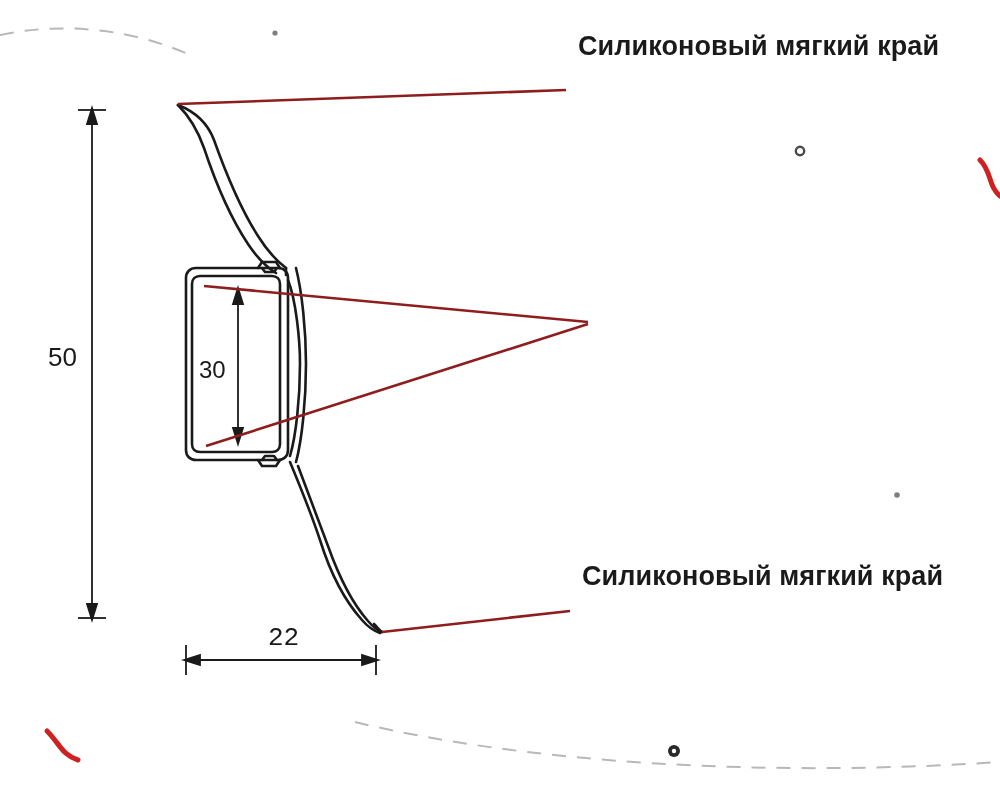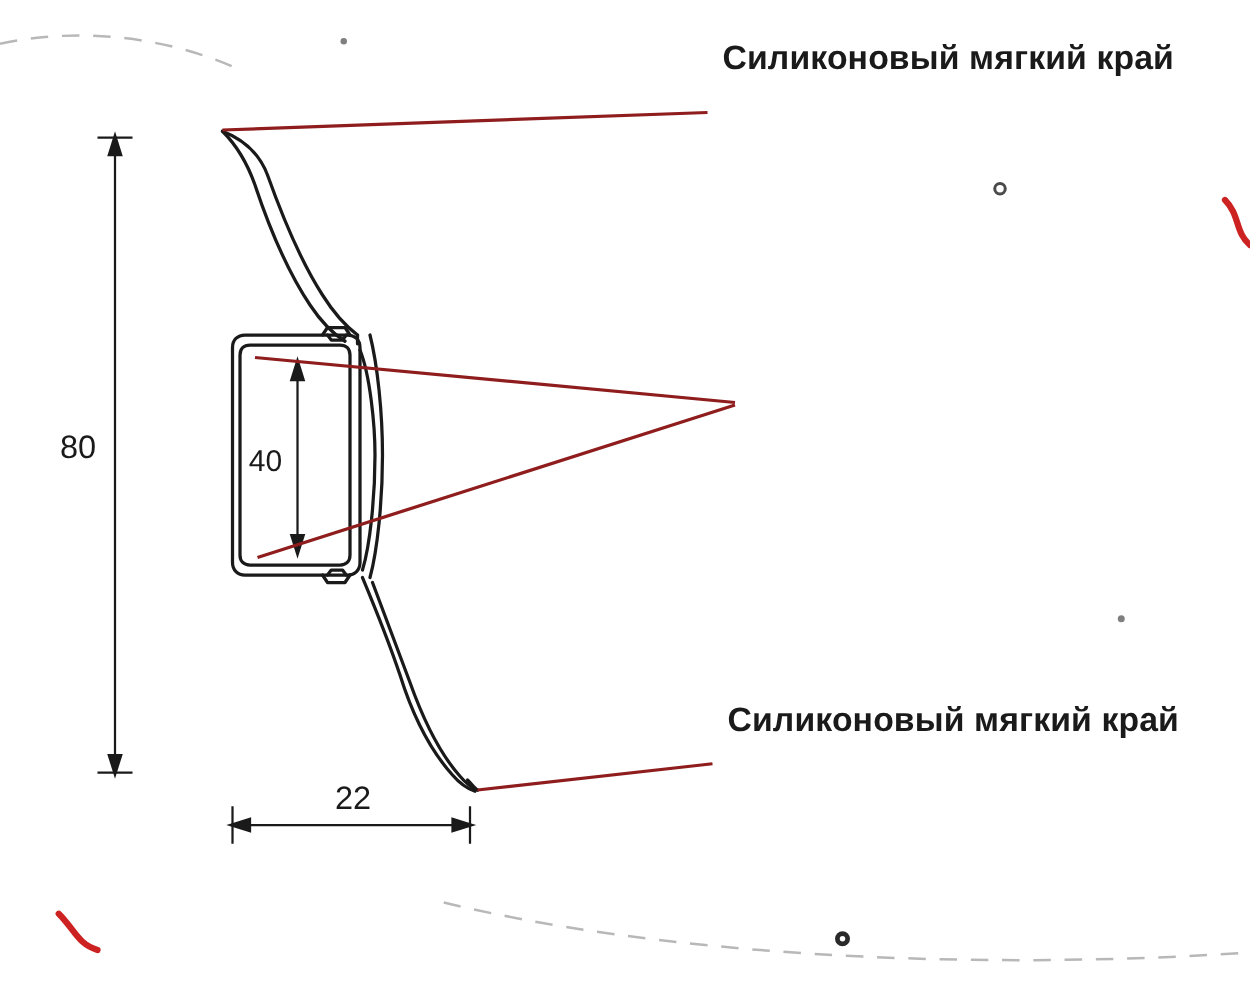--- a/index.html
+++ b/index.html
@@ -63,20 +63,21 @@
     top: 342px;
   }
   #dim-channel-label {
     left: 199px;
     top: 356px;
     font-size: 24px;
   }
   #dim-width-label {
     left: 268px;
     top: 623px;
+    font-family: Liberation Mono, monospace;
   }
 </style>
 </head>
 <body>
 
 <div id="diagram-root">
 
   <svg class="canvas" viewBox="0 0 1000 800" xmlns="http://www.w3.org/2000/svg">
 
     <g stroke="#b8b8b8" fill="none">
@@ -175,19 +176,19 @@
       <path d="M 206 446 L 588 324"></path>
       <line x1="382" y1="632" x2="570" y2="611"></line>
     </g>
   </svg>
 
   <div class="callout-text" id="callout-top-text">Силиконовый мягкий край</div>
 
 
   <div class="callout-text" id="callout-bottom-text">Силиконовый мягкий край</div>
 
-  <div class="dim-text" id="dim-height-label">80</div>
+  <div class="dim-text" id="dim-height-label">50</div>
 
-  <div class="dim-text" id="dim-channel-label">40</div>
+  <div class="dim-text" id="dim-channel-label">30</div>
 
   <div class="dim-text" id="dim-width-label">22</div>
 
 </div>
 
 </body></html>

